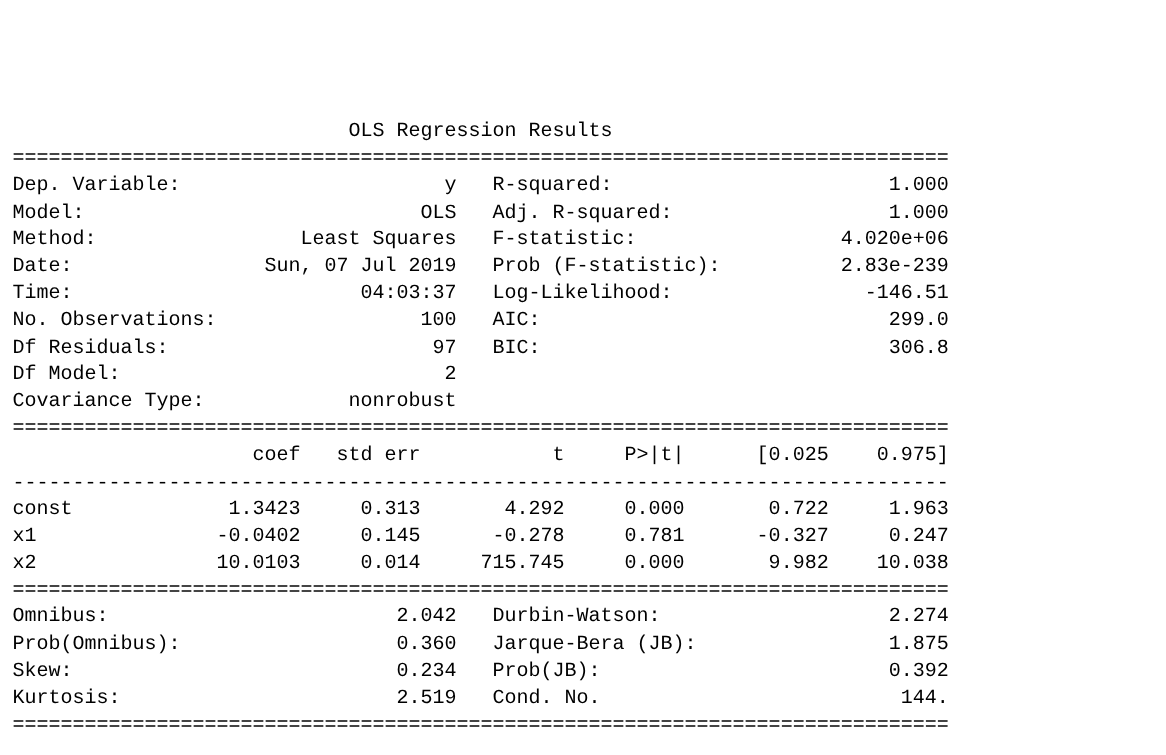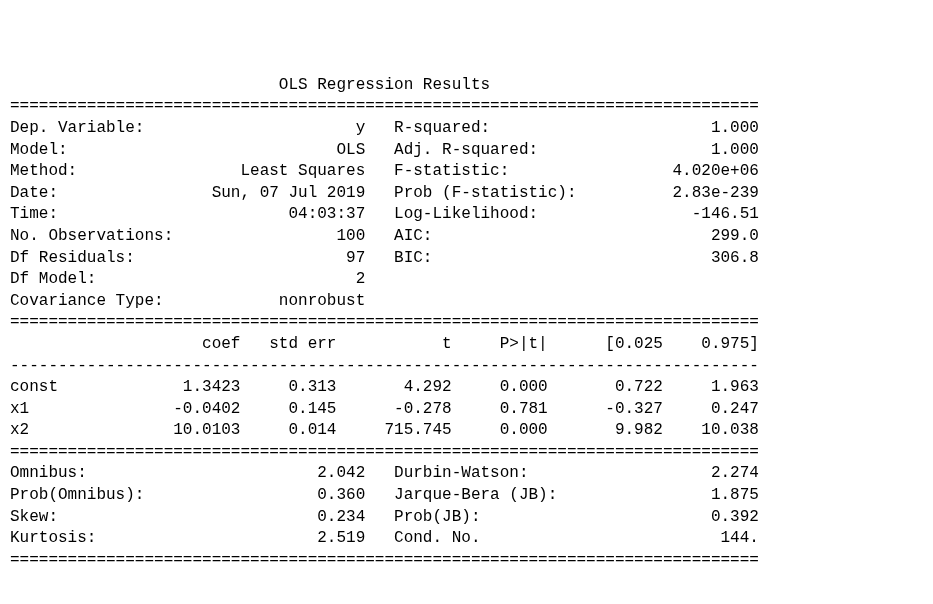--- a/index.html
+++ b/index.html
@@ -7,20 +7,21 @@
     padding: 10px;
     background: #ffffff;
     font-family: "Consolas", "Menlo", "Courier New", monospace;
     font-size: 16px;
     line-height: 1.35;
     color: #000000;
     white-space: pre;
   }
   .report {
     display: inline-block;
+    margin-top: 20px;
   }
 </style>
 </head>
 <body>
 
 
 <div class="report" id="report">                            OLS Regression Results                            
 ==============================================================================
 Dep. Variable:                      y   R-squared:                       1.000
 Model:                            OLS   Adj. R-squared:                  1.000

